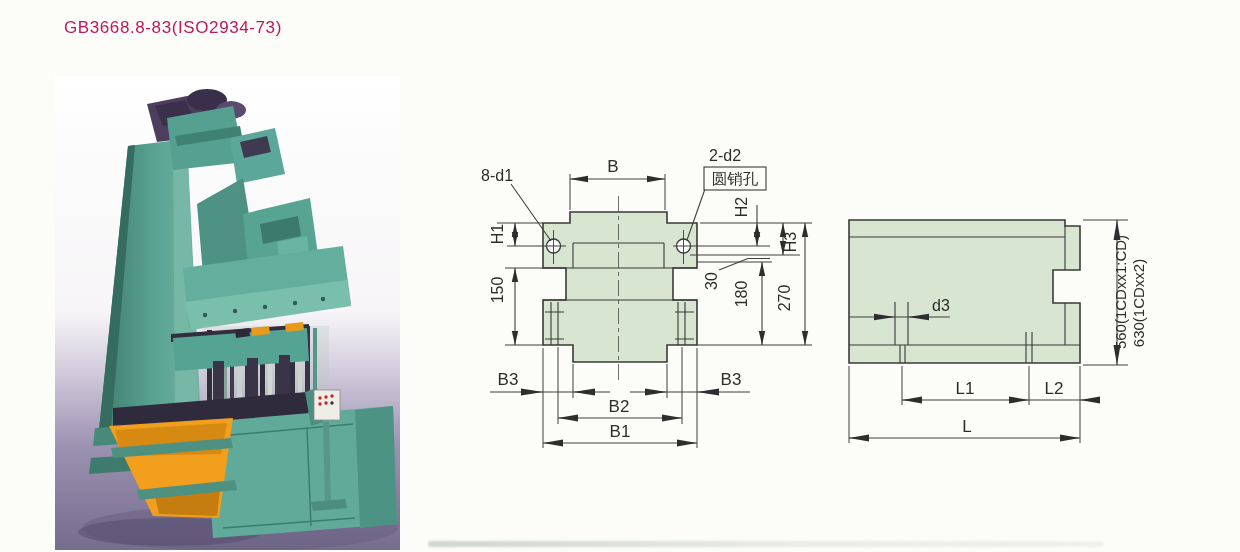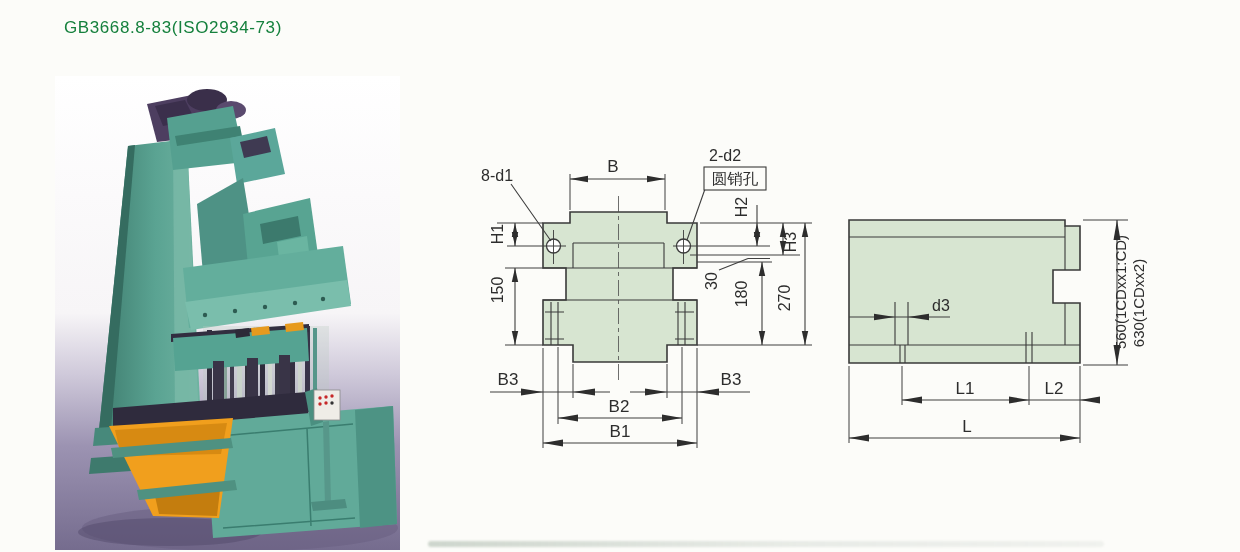--- a/index.html
+++ b/index.html
@@ -4,21 +4,21 @@
 <style>
   html,body{margin:0;padding:0;}
   body{
     width:1240px;height:552px;overflow:hidden;
     background:#fbfbf8;
     font-family:"Liberation Sans","DejaVu Sans",sans-serif;
   }
   .canvas{position:relative;width:1240px;height:552px;background:#fcfcf9;}
   .doc-title{
     position:absolute;left:64px;top:18px;
-    font-size:17px;font-weight:500;color:#15803d;letter-spacing:.6px;
+    font-size:17px;font-weight:500;color:#be185d;letter-spacing:.6px;
   }
   .photo{
     position:absolute;left:55px;top:76px;width:345px;height:474px;
   }
   .drawings{
     position:absolute;left:0;top:0;width:1240px;height:552px;
   }
   svg text{
     font-family:"Liberation Sans","DejaVu Sans",sans-serif;
     fill:#2d2d2d;

